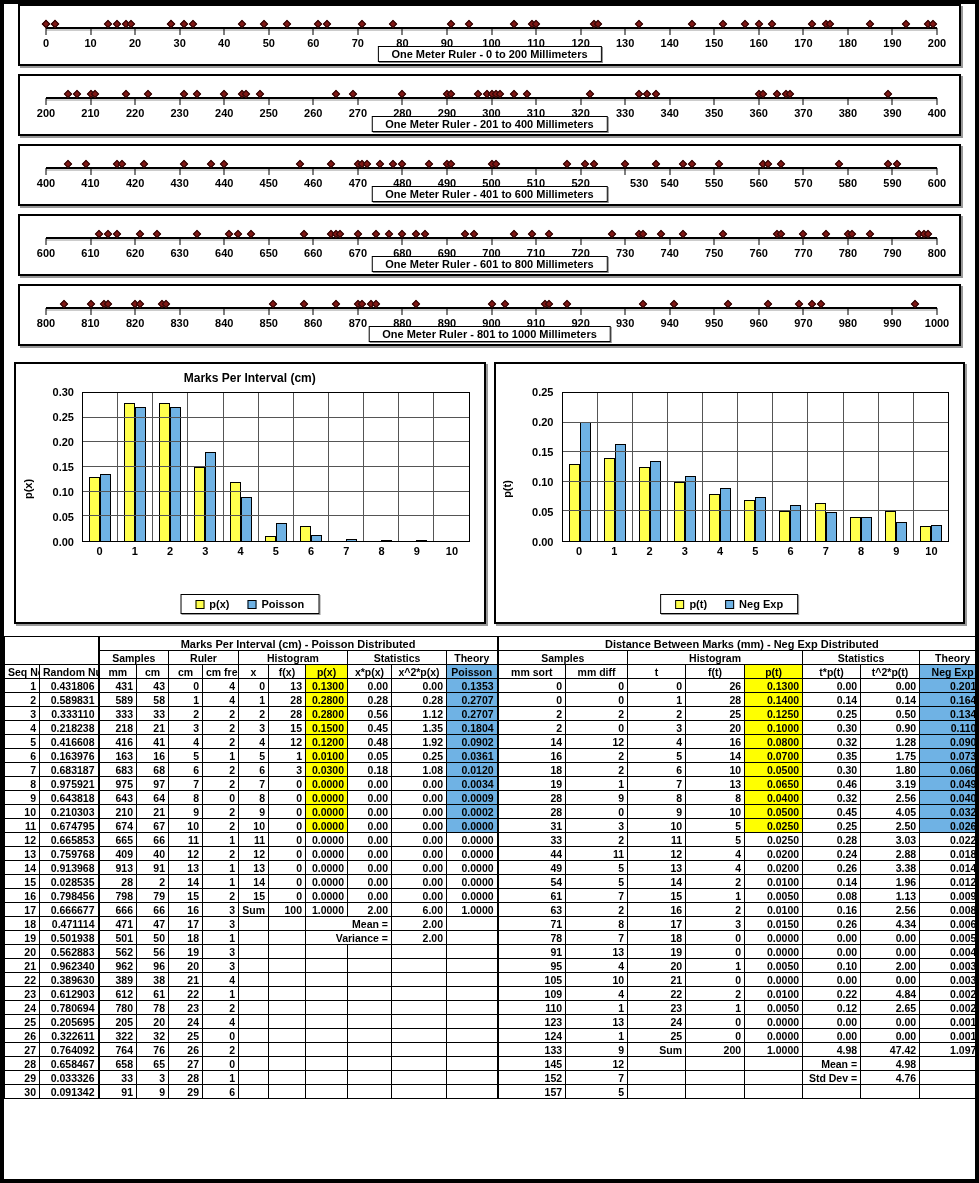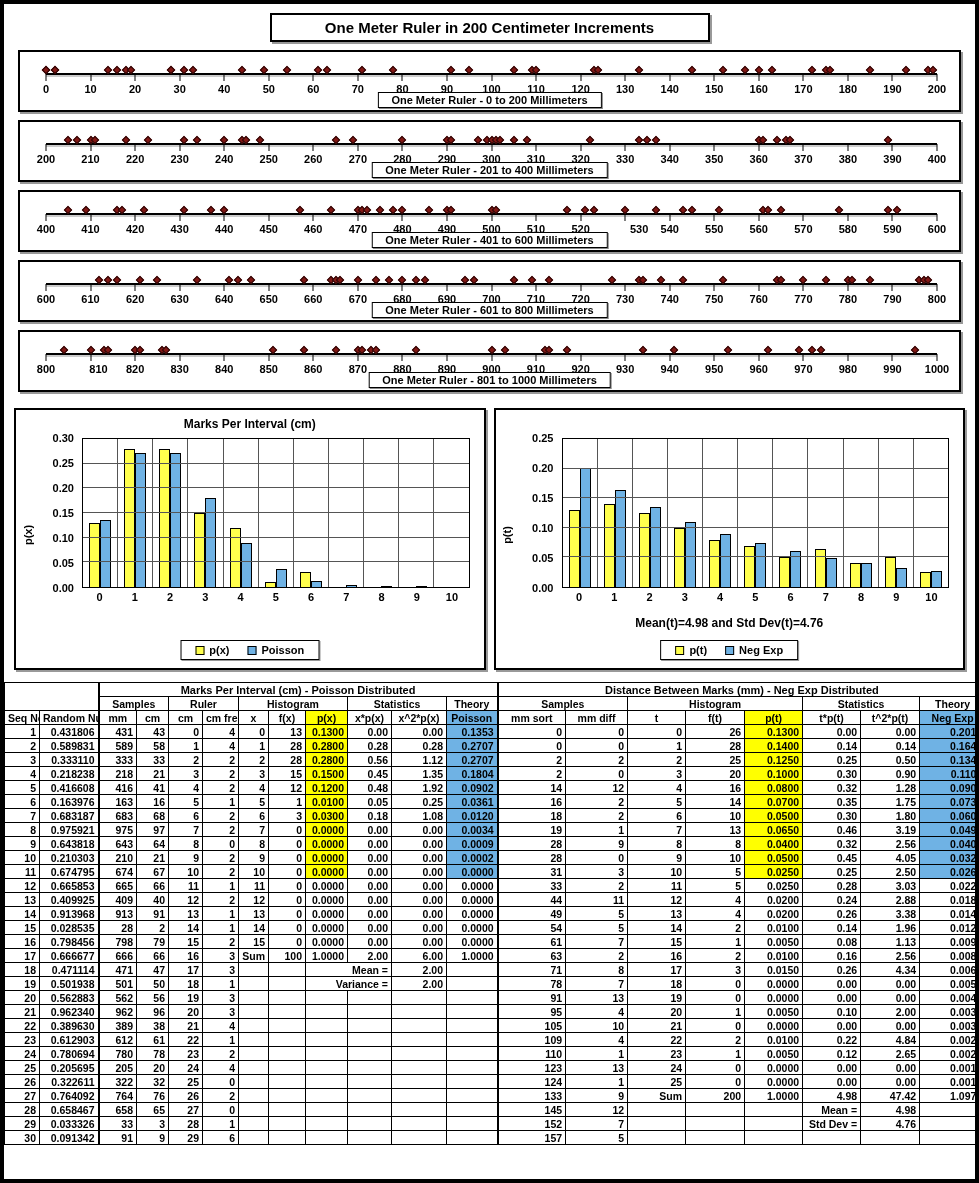--- a/index.html
+++ b/index.html
@@ -58,21 +58,20 @@
   .blue { background:#6fb2e4 !important; }
   .thick-left { border-left:2px solid #000 !important; }
   .blank-corner { border-top:none; }
   td.label-cell { text-align:right; }
 </style>
 </head>
 <body>
 
 <div class="page">
 
-  <div class="title-box">One Meter Ruler in 200 Centimeter Increments</div>
 
   <div class="ruler-panel">
     <div class="ruler-axis">
         <div class="axis-line"></div>
         <div class="tick" style="left: 0%;"></div>
         <div class="tick-label" style="left: 0%;">0</div>
         <div class="tick" style="left: 5%;"></div>
         <div class="tick-label" style="left: 5%;">10</div>
         <div class="tick" style="left: 10%;"></div>
         <div class="tick-label" style="left: 10%;">20</div>
@@ -406,21 +405,21 @@
         <div class="diamond" style="left: 99%; background: rgb(128, 24, 21);"></div>
       </div>
     <div class="ruler-caption">One Meter Ruler - 601 to 800 Millimeters</div>
   </div>
   <div class="ruler-panel">
     <div class="ruler-axis">
         <div class="axis-line"></div>
         <div class="tick" style="left: 0%;"></div>
         <div class="tick-label" style="left: 0%;">800</div>
         <div class="tick" style="left: 5%;"></div>
-        <div class="tick-label" style="left: 5%; margin-left: 8px;">810</div>
+        <div class="tick-label" style="left: 5%;">810</div>
         <div class="tick" style="left: 10%;"></div>
         <div class="tick-label" style="left: 10%;">820</div>
         <div class="tick" style="left: 15%;"></div>
         <div class="tick-label" style="left: 15%;">830</div>
         <div class="tick" style="left: 20%;"></div>
         <div class="tick-label" style="left: 20%;">840</div>
         <div class="tick" style="left: 25%;"></div>
         <div class="tick-label" style="left: 25%;">850</div>
         <div class="tick" style="left: 30%;"></div>
         <div class="tick-label" style="left: 30%;">860</div>
@@ -647,21 +646,20 @@
             <div>3</div>
             <div>4</div>
             <div>5</div>
             <div>6</div>
             <div>7</div>
             <div>8</div>
             <div>9</div>
             <div>10</div>
           </div>
       </div>
-      <div class="x-axis-title">Mean(t)=4.98 and Std Dev(t)=4.76</div>
       <div class="legend">
           <div class="legend-item">
             <span class="swatch" style="background: rgb(255, 255, 77);"></span>
             <span>p(t)</span>
           </div>
           <div class="legend-item">
             <span class="swatch" style="background: rgb(111, 178, 228);"></span>
             <span>Neg Exp</span>
           </div>
         </div>
@@ -994,21 +992,21 @@
           <td>2</td>
           <td>11</td>
           <td>5</td>
           <td>0.0250</td>
           <td>0.28</td>
           <td>3.03</td>
           <td>0.0220</td>
         </tr>
         <tr>
           <td>13</td>
-          <td>0.409925</td>
+          <td>0.759768</td>
           <td class="thick-left">409</td>
           <td>40</td>
           <td>12</td>
           <td>2</td>
           <td>12</td>
           <td>0</td>
           <td>0.0000</td>
           <td>0.00</td>
           <td>0.00</td>
           <td>0.0000</td>

